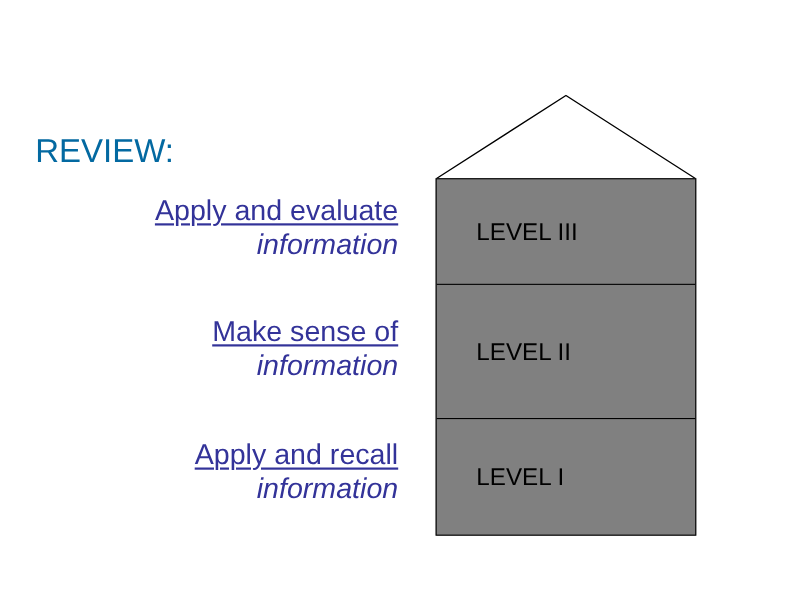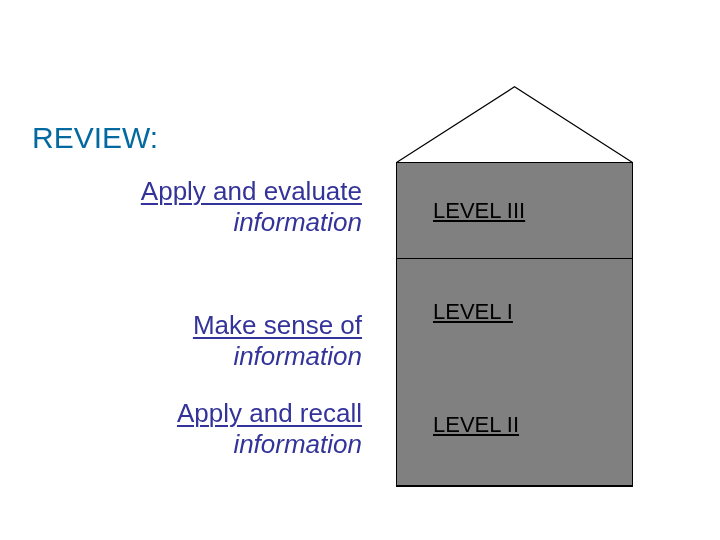--- a/index.html
+++ b/index.html
@@ -44,21 +44,21 @@
     text-decoration: underline;
     text-decoration-thickness: 2px;
     text-underline-offset: 3px;
   }
   .descriptor .line-secondary {
     display: block;
     text-decoration: none;
     font-style: italic;
   }
   #descriptor-3 { top: 176px; }
-  #descriptor-2 { top: 286px; margin-top: 24px; }
+  #descriptor-2 { top: 286px; }
   #descriptor-1 { top: 398px; }
 
   
   #house {
     position: absolute;
     left: 396px;
     top: 86px;
     width: 237px;
     height: 401px;
   }
@@ -90,21 +90,20 @@
   #band-3 { height: 96px; border-bottom: 1px solid #000000; }
   #band-2 { height: 122px; border-bottom: 1px solid #000000; }
   #band-1 { height: 105px; }
   .level-label {
     display: block;
     margin-left: 36px;
     font-size: 22px;
     line-height: 26px;
     color: #000000;
     white-space: nowrap;
-    text-decoration: underline;
   }
 </style>
 </head>
 <body>
 
 <div id="slide">
 
   <div id="page-title">REVIEW:</div>
 
   <div class="descriptor" id="descriptor-3">
@@ -127,24 +126,24 @@
     <svg id="roof-svg" viewBox="0 0 237 77" preserveAspectRatio="none">
       <polyline points="0.5,76.5 118.5,0.8 236.5,76.5" fill="none" stroke="#000000" stroke-width="1.2" stroke-linejoin="miter"></polyline>
     </svg>
 
     <div id="house-body">
 
       <div class="level-band" id="band-3">
         <span class="level-label">LEVEL III</span>
       </div>
 
+      <div class="level-band" id="band-2">
+        <span class="level-label">LEVEL II</span>
+      </div>
+
       <div class="level-band" id="band-1">
         <span class="level-label">LEVEL I</span>
-      </div>
-
-      <div class="level-band" id="band-2">
-        <span class="level-label">LEVEL II</span>
       </div>
 
     </div>
   </div>
 
 </div>
 
 </body></html>

